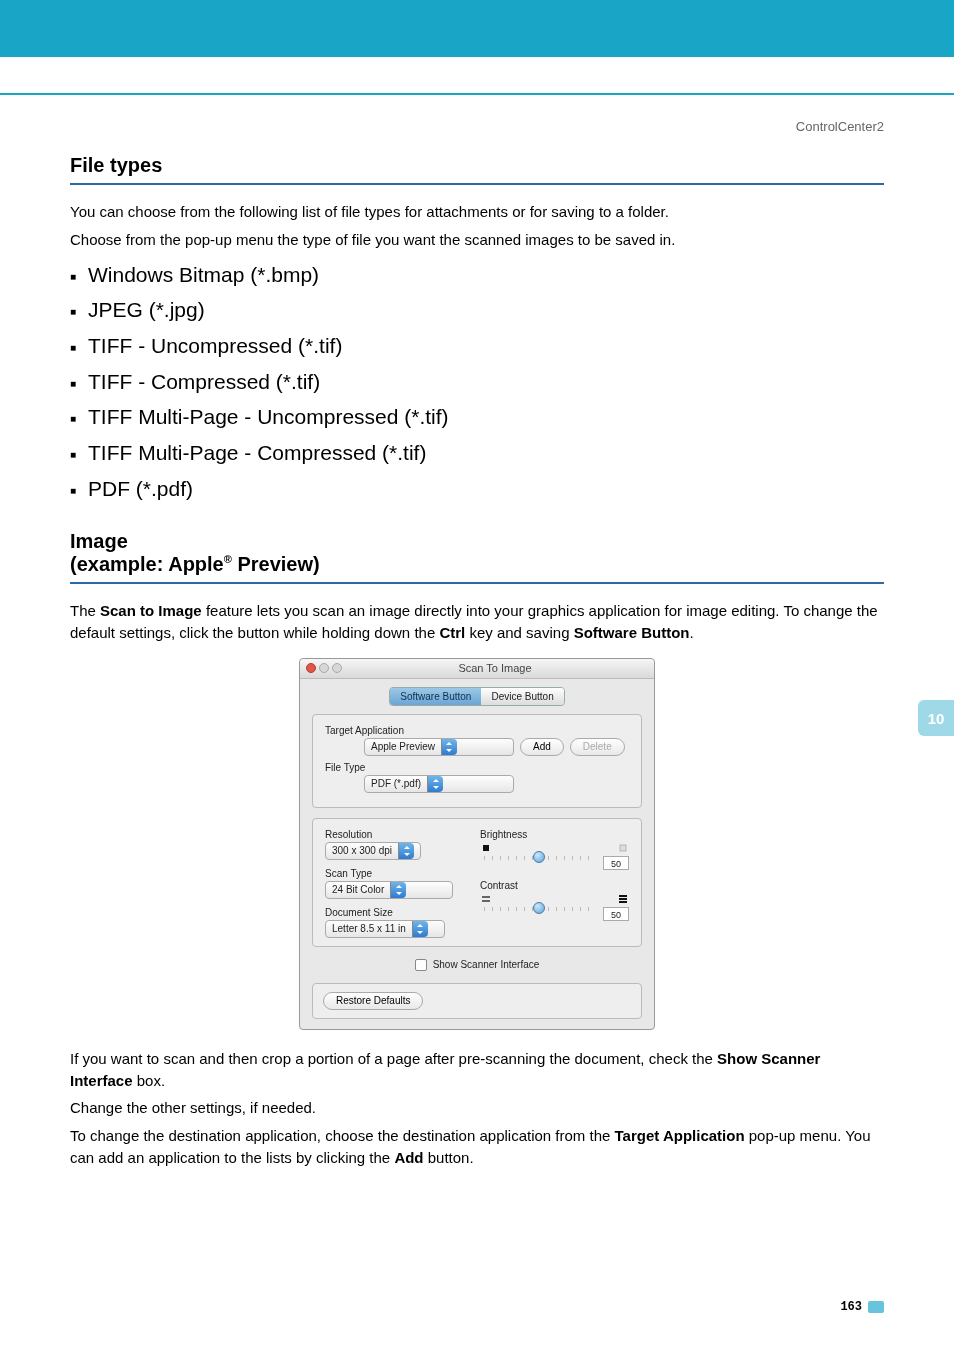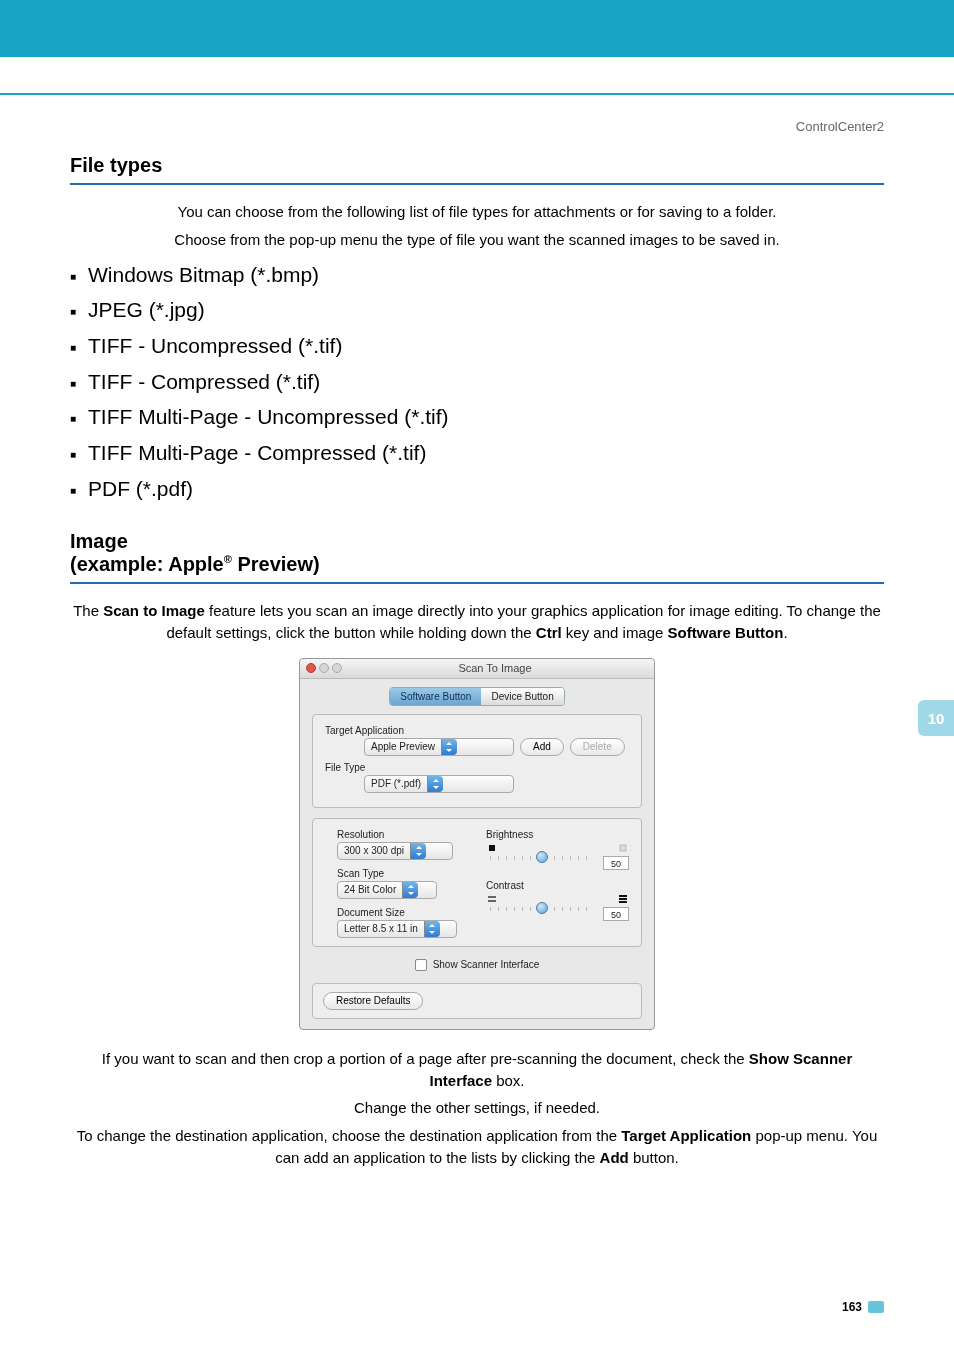--- a/index.html
+++ b/index.html
@@ -5,21 +5,21 @@
   * { box-sizing: border-box; margin: 0; padding: 0; }
   html, body { width: 954px; height: 1350px; font-family: Arial, Helvetica, sans-serif; color: #000; background: #fff; }
   .page { width: 954px; height: 1350px; position: relative; }
   .topbar { height: 95px; background: #fff; border-bottom: 4px solid #19a6c6; border-top: 2px solid #19a6c6; }
   .topbar-inner { height: 36px; background: #fff; }
   .top-blue { height: 55px; background: #19a6c6; }
   .content { padding: 24px 70px 0 70px; }
   .ctx { text-align: right; font-size: 13px; color: #666; margin-bottom: 20px; }
   .h2 { font-size: 20px; font-weight: bold; margin-bottom: 6px; }
   .h2-line { width: 100%; height: 2px; background: #2a6aa8; margin-bottom: 16px; }
-  p.body { font-size: 15px; line-height: 1.45; margin-bottom: 6px; text-align: center; }
+  p.body { font-size: 15px; line-height: 1.45; margin-bottom: 6px; }
   ul.flist { list-style: none; margin: 6px 0 24px 0; }
   ul.flist li { font-size: 21px; line-height: 1.7; }
   ul.flist li::before { content: "■"; font-size: 10px; color: #000; display: inline-block; width: 18px; vertical-align: 2px; }
   .sup { font-size: 11px; vertical-align: super; }
   .dialog-wrap { display: flex; justify-content: center; margin: 14px 0 18px 0; }
   .dialog { width: 356px; background: #e8e8e8; border: 1px solid #999; border-radius: 4px; font-family: "Lucida Grande", Arial, sans-serif; font-size: 10px; color: #222; }
   .dlg-titlebar { height: 20px; background: linear-gradient(#f6f6f6,#d9d9d9); border-bottom: 1px solid #bbb; display: flex; align-items: center; padding: 0 6px; border-top-left-radius: 4px; border-top-right-radius: 4px; }
   .tl-buttons { display: flex; gap: 3px; }
   .tl-dot { width: 10px; height: 10px; border-radius: 50%; display: inline-block; }
   .tl-red { background: #e0574a; border: 1px solid #b53b31; }
@@ -32,32 +32,32 @@
   .panel { margin: 4px 12px 10px 12px; border: 1px solid #bbb; border-radius: 4px; background: #eee; padding: 10px 12px 8px 12px; }
   .row { display: flex; align-items: center; gap: 6px; margin-bottom: 6px; padding-left: 39px; }
   .lbl { font-size: 10px; color: #222; margin-bottom: 2px; }
   .mac-select { display: inline-flex; align-items: center; height: 18px; background: linear-gradient(#fefefe,#e6e6e6); border: 1px solid #aaa; border-radius: 4px; font-size: 10px; }
   .mac-select .sel-text { padding: 0 6px; }
   .mac-select .sel-btn { width: 16px; height: 100%; background: linear-gradient(#6fb6ea,#2f7bd0); border-left: 1px solid #888; border-top-right-radius: 4px; border-bottom-right-radius: 4px; display: flex; align-items: center; justify-content: center; }
   .sel-btn svg { width: 8px; height: 10px; }
   .mac-btn { height: 18px; padding: 0 12px; border: 1px solid #aaa; border-radius: 10px; background: linear-gradient(#fff,#e8e8e8); font-size: 10px; line-height: 16px; }
   .mac-btn.disabled { color: #aaa; }
   .mac-btn.primary { background: linear-gradient(#86c2f0,#2f7bd0); color: #0a2b50; border-color: #4c84bc; }
-  .two-col { display: flex; gap: 6px; margin-left: 12px; }
+  .two-col { display: flex; gap: 6px; }
   .two-col .col { flex: 1; }
   .slider-row { display: flex; gap: 6px; }
   .slider-ic { width: 12px; height: 12px; }
   .slider { flex: 1; height: 4px; background: repeating-linear-gradient(90deg,#bbb,#bbb 1px,transparent 1px,transparent 8px); position: relative; margin: 0 4px; }
   .slider .knob { position: absolute; top: -5px; left: 50%; width: 12px; height: 12px; margin-left: -6px; border-radius: 50%; background: radial-gradient(circle at 35% 30%, #cde7f8, #5aa4dc); border: 1px solid #4a7aac; }
   .valbox { width: 26px; height: 14px; border: 1px solid #aaa; background: #fff; font-size: 9px; text-align: center; line-height: 14px; }
   .chk-row { display: flex; align-items: center; justify-content: center; gap: 6px; margin: 12px; font-size: 10px; }
   .chk { width: 12px; height: 12px; border: 1px solid #888; background: #fff; border-radius: 2px; }
   .dlg-footer { display: flex; justify-content: flex-end; gap: 8px; padding: 6px 14px 12px; }
   .side-tab { position: absolute; right: 0; top: 700px; width: 36px; height: 36px; background: #9fd9e8; border-top-left-radius: 6px; border-bottom-left-radius: 6px; display: flex; align-items: center; justify-content: center; color: #fff; font-size: 15px; font-weight: bold; }
-  .pagenum { position: absolute; right: 70px; bottom: 36px; display: flex; align-items: center; gap: 6px; font-size: 12px; }
+  .pagenum { position: absolute; right: 70px; bottom: 36px; display: flex; align-items: center; gap: 6px; font-size: 12px; font-family: Liberation Mono, monospace; }
   .pagenum .bar { width: 16px; height: 12px; background: #67c4da; border-radius: 2px; }
   .bold { font-weight: bold; }
   .icon-brightness-dark { fill: #111; }
   .icon-brightness-light { fill: #ddd; stroke: #888; stroke-width: 0.5; }
 </style>
 </head>
 <body>
 <div class="page">
 
 <div class="topbar">
@@ -84,21 +84,21 @@
     <li>PDF (*.pdf)</li>
   </ul>
 
   <div class="h2">
     <span>Image</span><br>
     <span>(example: Apple</span><span class="sup">®</span><span> Preview)</span>
   </div>
   <div class="h2-line"></div>
 
   <p class="body">
-    <span>The </span><span class="bold">Scan to Image</span><span> feature lets you scan an image directly into your graphics application for image editing. To change the default settings, click the button while holding down the </span><span class="bold">Ctrl</span><span> key and image </span><span class="bold">Software Button</span><span>.</span>
+    <span>The </span><span class="bold">Scan to Image</span><span> feature lets you scan an image directly into your graphics application for image editing. To change the default settings, click the button while holding down the </span><span class="bold">Ctrl</span><span> key and saving </span><span class="bold">Software Button</span><span>.</span>
   </p>
 
   <div class="dialog-wrap">
     <div class="dialog">
       <div class="dlg-titlebar">
         <div class="tl-buttons">
           <span class="tl-dot tl-red"></span>
           <span class="tl-dot tl-grey"></span>
           <span class="tl-dot tl-grey"></span>
         </div>
@@ -138,31 +138,31 @@
                   </svg>
                 </span>
           </div>
         </div>
       </div>
 
       <div class="panel">
         <div class="two-col">
           <div class="col">
             <div class="lbl">Resolution</div>
-            <div class="mac-select" style="width:116px;margin-bottom:8px">
+            <div class="mac-select" style="width:96px;margin-bottom:8px">
               <span class="sel-text">300 x 300 dpi</span>
               <span class="sel-btn">
                     <svg viewBox="0 0 8 10">
                       <polygon points="4,0 7,3 1,3" fill="#fff"></polygon>
                       <polygon points="4,10 7,7 1,7" fill="#fff"></polygon>
                     </svg>
                   </span>
             </div>
             <div class="lbl">Scan Type</div>
-            <div class="mac-select" style="width:100px;margin-bottom:8px">
+            <div class="mac-select" style="width:128px;margin-bottom:8px">
               <span class="sel-text">24 Bit Color</span>
               <span class="sel-btn">
                     <svg viewBox="0 0 8 10">
                       <polygon points="4,0 7,3 1,3" fill="#fff"></polygon>
                       <polygon points="4,10 7,7 1,7" fill="#fff"></polygon>
                     </svg>
                   </span>
             </div>
             <div class="lbl">Document Size</div>
             <div class="mac-select" style="width:120px">

